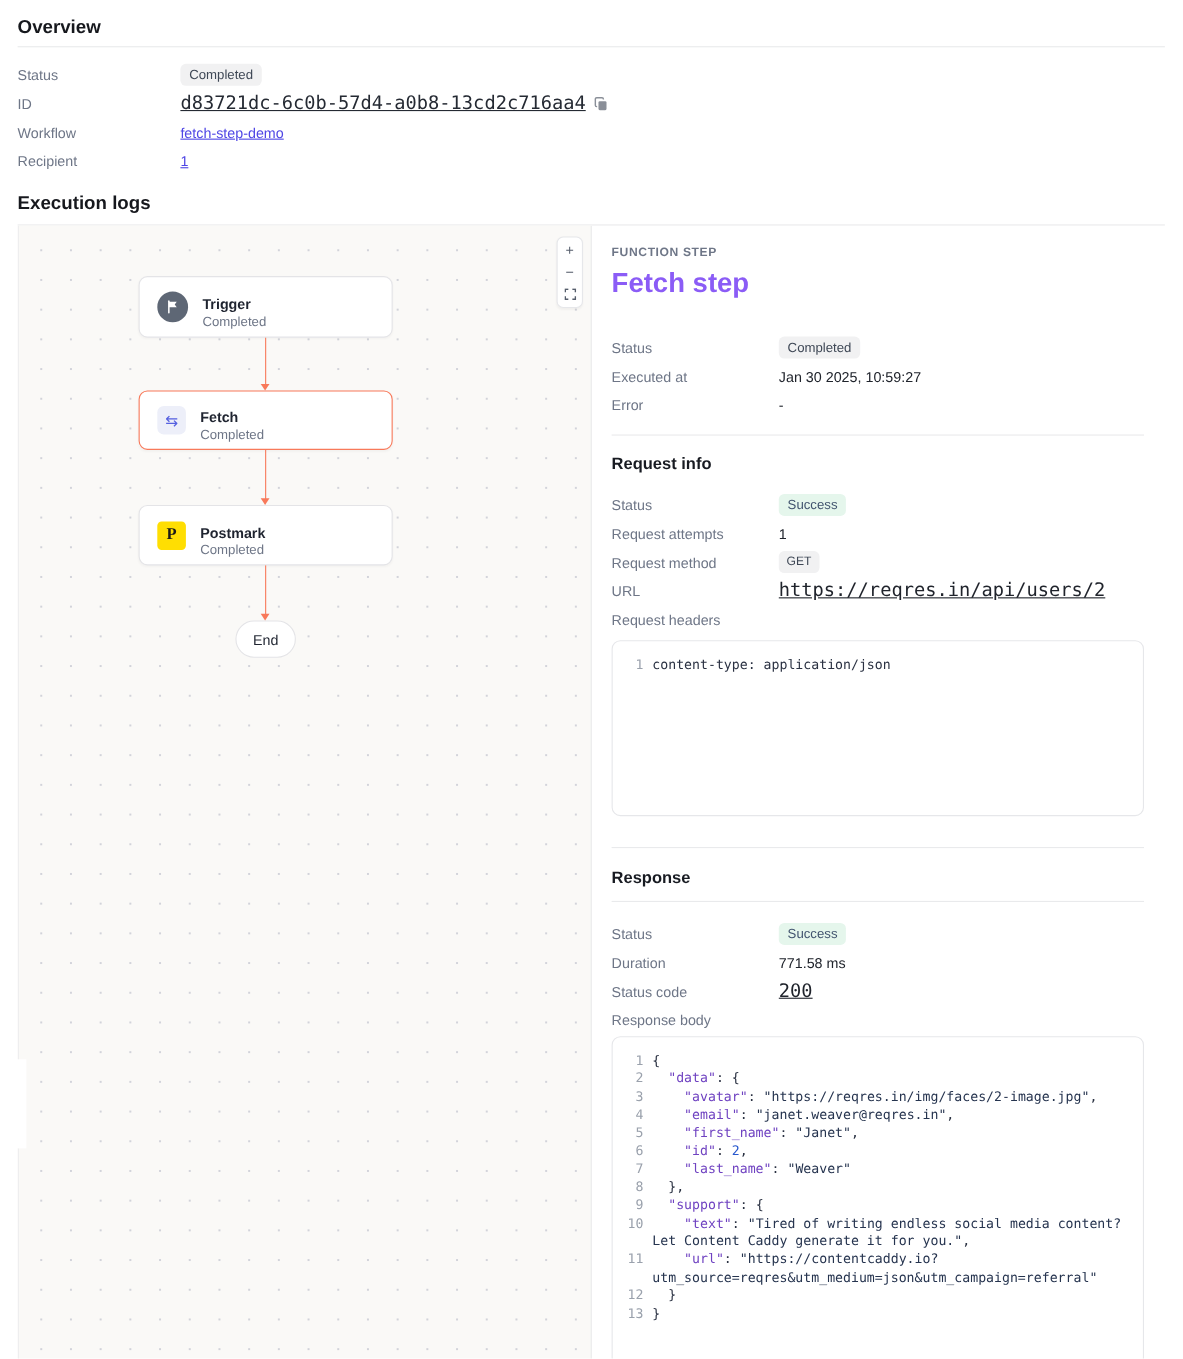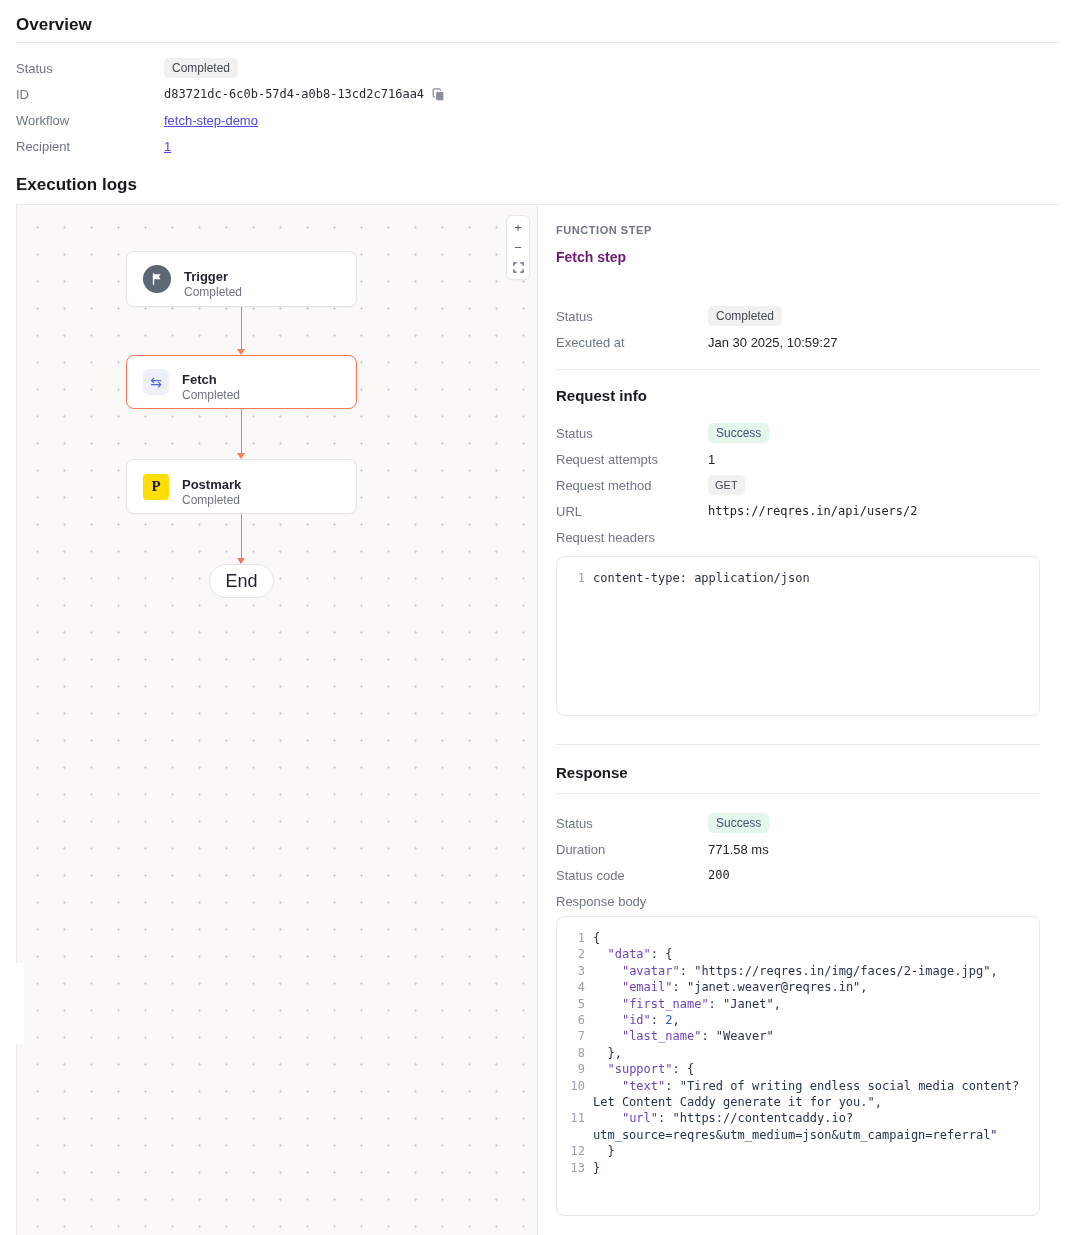--- a/index.html
+++ b/index.html
@@ -13,21 +13,21 @@
   .kv-rows { margin-top:12px; }
   .kv { display:flex; align-items:center; height:26px; font-size:13px; }
   .kv .k { width:148px; color:#6e7687; flex:none; }
   .kv .v { color:#20242c; display:flex; align-items:center; gap:8px; }
 
   .badge { display:inline-block; padding:2px 8px; border-radius:5px; font-size:12px;
     line-height:16px; background:#f1f1f2; color:#3f4856; }
   .badge.success { background:#e5f6ec; color:#41536e; }
   .badge.method { font-size:11px; padding:2px 7px;text-align:right; }
 
-  .mono { font-family:"DejaVu Sans Mono", monospace; font-size:12px; color:#252a33; }
+  .mono { font-family:"DejaVu Sans Mono", monospace; font-size:17px; color:#252a33;text-decoration:underline; }
   a.link { color:#4f46e5; text-decoration:underline; font-size:13px; }
 
   .copy-btn { background:none; border:none; cursor:pointer; display:inline-flex; padding:0; }
 
   h2.exec { margin-top:16px; }
 
   .main { margin-top:9px; display:flex; height:1032px; overflow:hidden; border-top:1px solid #e9eaec; }
 
   
   .canvas { position:relative; flex:none; width:522px; height:100%;
@@ -59,28 +59,28 @@
   .ic-swap { background:#edeff9; color:#5661e0; font-size:14px; line-height:1; }
   .ic-postmark { background:#ffde02; border-radius:4px; color:#181818;
     font-family:"Liberation Serif", serif; font-weight:700; font-size:15px; }
 
   .arrow { position:relative; width:9px; height:48px; flex:none; }
   .arrow::before { content:""; position:absolute; left:3.7px; top:0; bottom:4px; width:1.6px; background:#f8795a; }
   .arrow::after { content:""; position:absolute; left:0; bottom:0; width:0; height:0;
     border-left:4.5px solid transparent; border-right:4.5px solid transparent; border-top:6px solid #f8795a; }
 
   .end-pill { background:#fff; border:1px solid #e4e4e7; border-radius:18px; height:34px;
-    padding:0 15px; display:flex; align-items:center; font-size:18px; color:#1f2430; cursor:pointer; }
+    padding:0 15px; display:flex; align-items:center; font-size:13px; color:#1f2430; cursor:pointer; }
 
   .notch { position:absolute; left:0; top:963px; width:24px; height:81px; background:#fff; z-index:4; }
 
   
   .detail { width:484px; margin-left:18px; padding-top:18px; }
   .kicker { font-size:11px; font-weight:700; letter-spacing:.05em; color:#6e7687; line-height:14px; }
-  .step-title { margin-top:8px; font-size:14px; font-weight:700; color:#701a75; line-height:24px; }
+  .step-title { margin-top:8px; font-size:25px; font-weight:700; color:#8b5cf6; line-height:24px; }
   .detail .kv .k { width:152px; }
   .blk1 { margin-top:34px; }
   .div-a { margin-top:14px; }
   h3.sub-sec { margin-top:16px; font-size:15px; font-weight:700; color:#181b22; line-height:20px; }
   .blk2 { margin-top:14px; }
 
   .codebox { border:1px solid #e6e7ea; border-radius:8px; background:#fff;
     padding:13px 16px 13px 12px; font-family:"DejaVu Sans Mono", monospace;
     font-size:12px; line-height:16.4px; overflow:hidden; }
   .codebox.headers { margin-top:6px; height:160px; }
@@ -206,20 +206,24 @@
         <div class="kv">
           <span class="k">Status</span>
           <span class="v">
               <span class="badge">Completed</span>
             </span>
         </div>
         <div class="kv">
           <span class="k">Executed at</span>
           <span class="v">Jan 30 2025, 10:59:27</span>
         </div>
+        <div class="kv">
+          <span class="k">Error</span>
+          <span class="v">-</span>
+        </div>
       </div>
 
       <div class="divider div-a"></div>
       <h3 class="sub-sec">Request info</h3>
 
       <div class="kv-rows blk2">
         <div class="kv">
           <span class="k">Status</span>
           <span class="v">
               <span class="badge success">Success</span>

